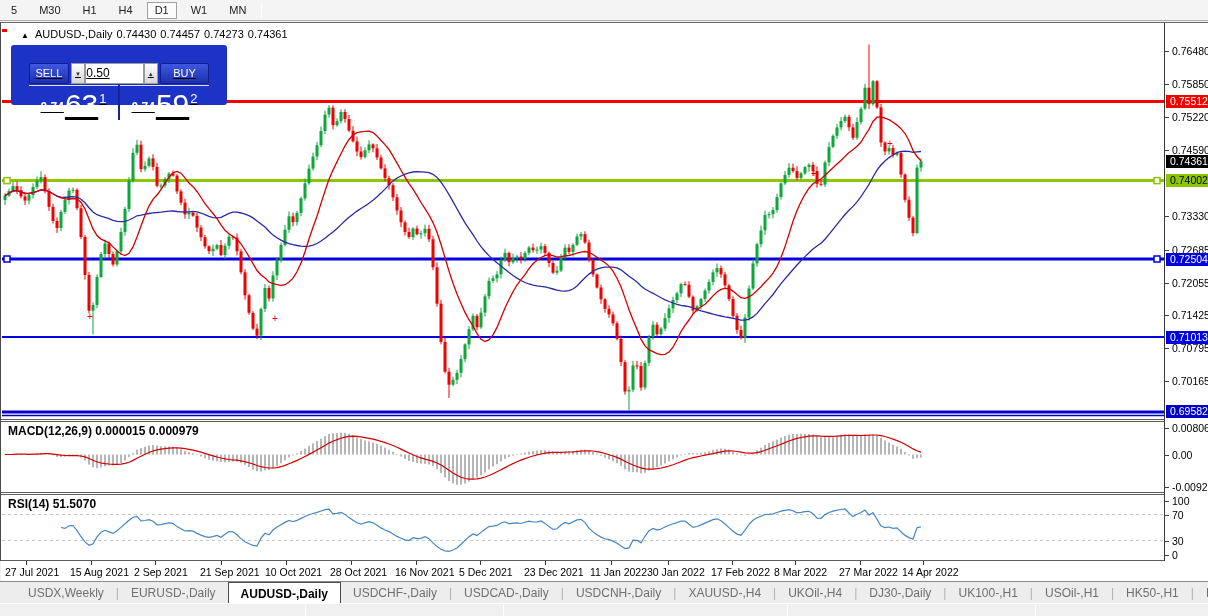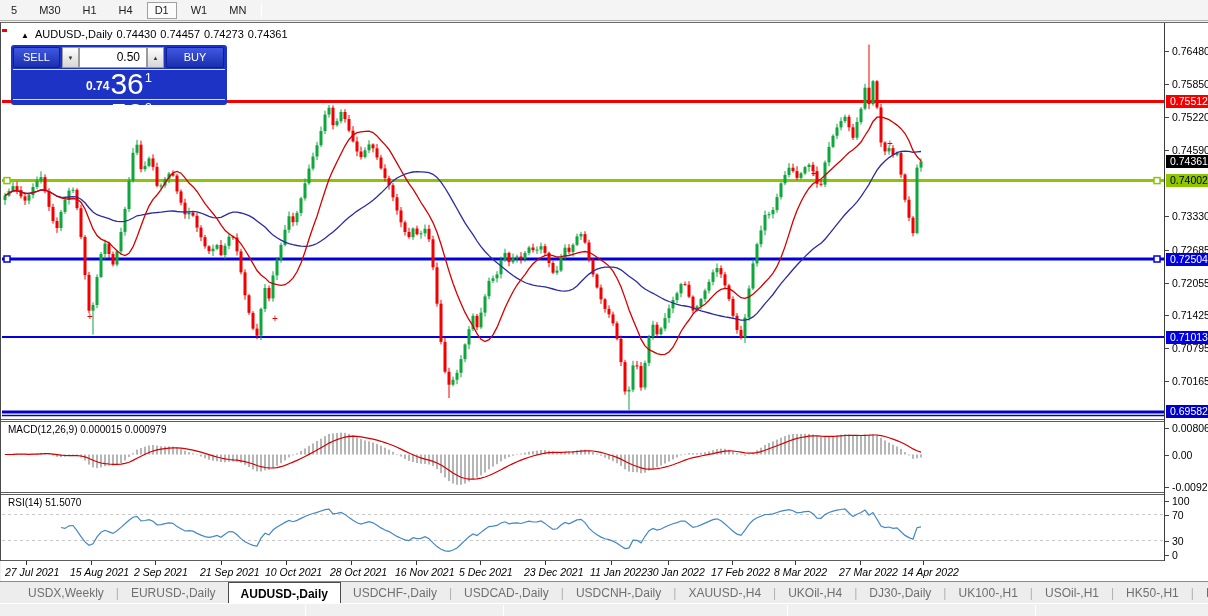--- a/index.html
+++ b/index.html
@@ -18,48 +18,48 @@
   #main-svg{position:absolute;left:1px;top:1px;}
   #macd-svg{position:absolute;left:1px;top:399px;}
   #rsi-svg{position:absolute;left:1px;top:472px;}
   .pane-sep{position:absolute;left:0;width:1208px;height:3px;
     background:linear-gradient(#5c5c5c 0 1px,#ffffff 1px 2px,#5c5c5c 2px 3px);}
   #sep1{top:396px;} #sep2{top:469px;}
   #axis-line{position:absolute;left:0;top:537px;width:1208px;height:1px;background:#5c5c5c;}
   #chart-header{position:absolute;left:20px;top:5px;font-size:11px;color:#000;white-space:nowrap;}
   #chart-header .tri{font-size:8px;margin-right:6px;}
   #chart-header span{margin-right:4px;}
-  .pane-label{position:absolute;left:7px;font-size:10px;color:#000;}
+  .pane-label{position:absolute;left:7px;font-size:12px;color:#000;font-weight:bold;}
   
   #scale-col{position:absolute;left:1163px;top:0px;width:48px;height:538px;background:#fff;
     border-left:1px solid #3c3c3c;}
   .s-tick{position:absolute;left:0;width:4px;height:1px;background:#444;}
   .s-lab{position:absolute;left:7px;font-size:10.5px;color:#000;white-space:nowrap;}
   .s-badge{position:absolute;left:1px;width:44px;height:13px;font-size:10.5px;line-height:13px;
     padding-left:4px;white-space:nowrap;}
   
   #trade-panel{position:absolute;left:10px;top:22px;width:216px;height:60px;background:#1d33c6;
-    border-radius:3px;padding:2px;}
+    border-radius:3px;padding:18px;text-decoration:underline;}
   #tp-row1{display:flex;height:21px;}
   .tp-btn{background:linear-gradient(#4057e0,#1b2fae);border:1px solid #101f8d;border-radius:2px;
     color:#fff;font-size:11px;text-align:center;line-height:19px;}
   #sell-btn{width:47px;} #buy-btn{width:58px;margin-left:2px;}
   .spin-btn{width:17px;height:21px;background:linear-gradient(#fefefe,#d6d6d6);border:1px solid #9a9a9a;
     color:#333;font-size:6px;text-align:center;line-height:21px;}
   #lot-field{width:68px;height:21px;background:#fff;border:1px solid #9a9a9a;font-size:12px;
-    text-align:right;padding:2px 6px 0 0;color:#000;}
-  #tp-row2{display:flex;height:35px;margin-top:1px;flex-direction:column;}
+    text-align:left;padding:2px 6px 0 0;color:#000;}
+  #tp-row2{display:flex;height:35px;margin-top:1px;}
   .tp-price{flex:1;display:flex;align-items:flex-end;justify-content:center;color:#fff;
     border-top:1px solid rgba(255,255,255,.85);padding-bottom:2px;}
   .tp-price .small{font-size:12px;font-weight:bold;margin:0 1px 4px 0;}
   .tp-price .big{font-size:30px;line-height:26px;}
   .tp-price .sup{font-size:13px;margin:0 0 12px 1px;}
   #tp-mid{width:2px;background:#13249c;}
   
-  #date-axis{position:absolute;left:0;top:538px;width:1208px;height:20px;background:#fff;font-style:italic;}
+  #date-axis{position:absolute;left:0;top:538px;width:1208px;height:20px;background:#fff;}
   .d-lab{position:absolute;top:5px;font-size:10.5px;color:#000;white-space:nowrap;}
   .d-tick{position:absolute;top:0;width:1px;height:4px;background:#333;}
   
   #tab-bar{position:absolute;left:0;top:581px;width:1208px;height:22px;background:#ededed;
     border-top:1px solid #8a8a8a;display:flex;align-items:stretch;padding-left:16px;}
   .tab{font-size:12px;color:#6f6f6f;padding:4px 12px 0 12px;white-space:nowrap;}
   .tab.active{background:#fff;border:1px solid #4a4a4a;border-bottom:none;color:#000;
     font-weight:bold;margin-top:0px;padding-top:4px;}
   .tab-div{color:#b0b0b0;font-size:12px;padding-top:4px;}
   
@@ -570,21 +570,21 @@
     <div id="tp-row1">
       <div id="sell-btn" class="tp-btn">SELL</div>
       <div class="spin-btn" style="margin-left:2px"><span>▼</span></div>
       <div id="lot-field">0.50</div>
       <div class="spin-btn"><span>▲</span></div>
       <div id="buy-btn" class="tp-btn">BUY</div>
     </div>
     <div id="tp-row2">
       <div class="tp-price">
         <span class="small">0.74</span>
-        <span class="big">36</span>
+        <span class="big">63</span>
         <span class="sup">1</span>
       </div>
       <div id="tp-mid"></div>
       <div class="tp-price">
         <span class="small">0.74</span>
         <span class="big">59</span>
         <span class="sup">2</span>
       </div>
     </div>
   </div>

